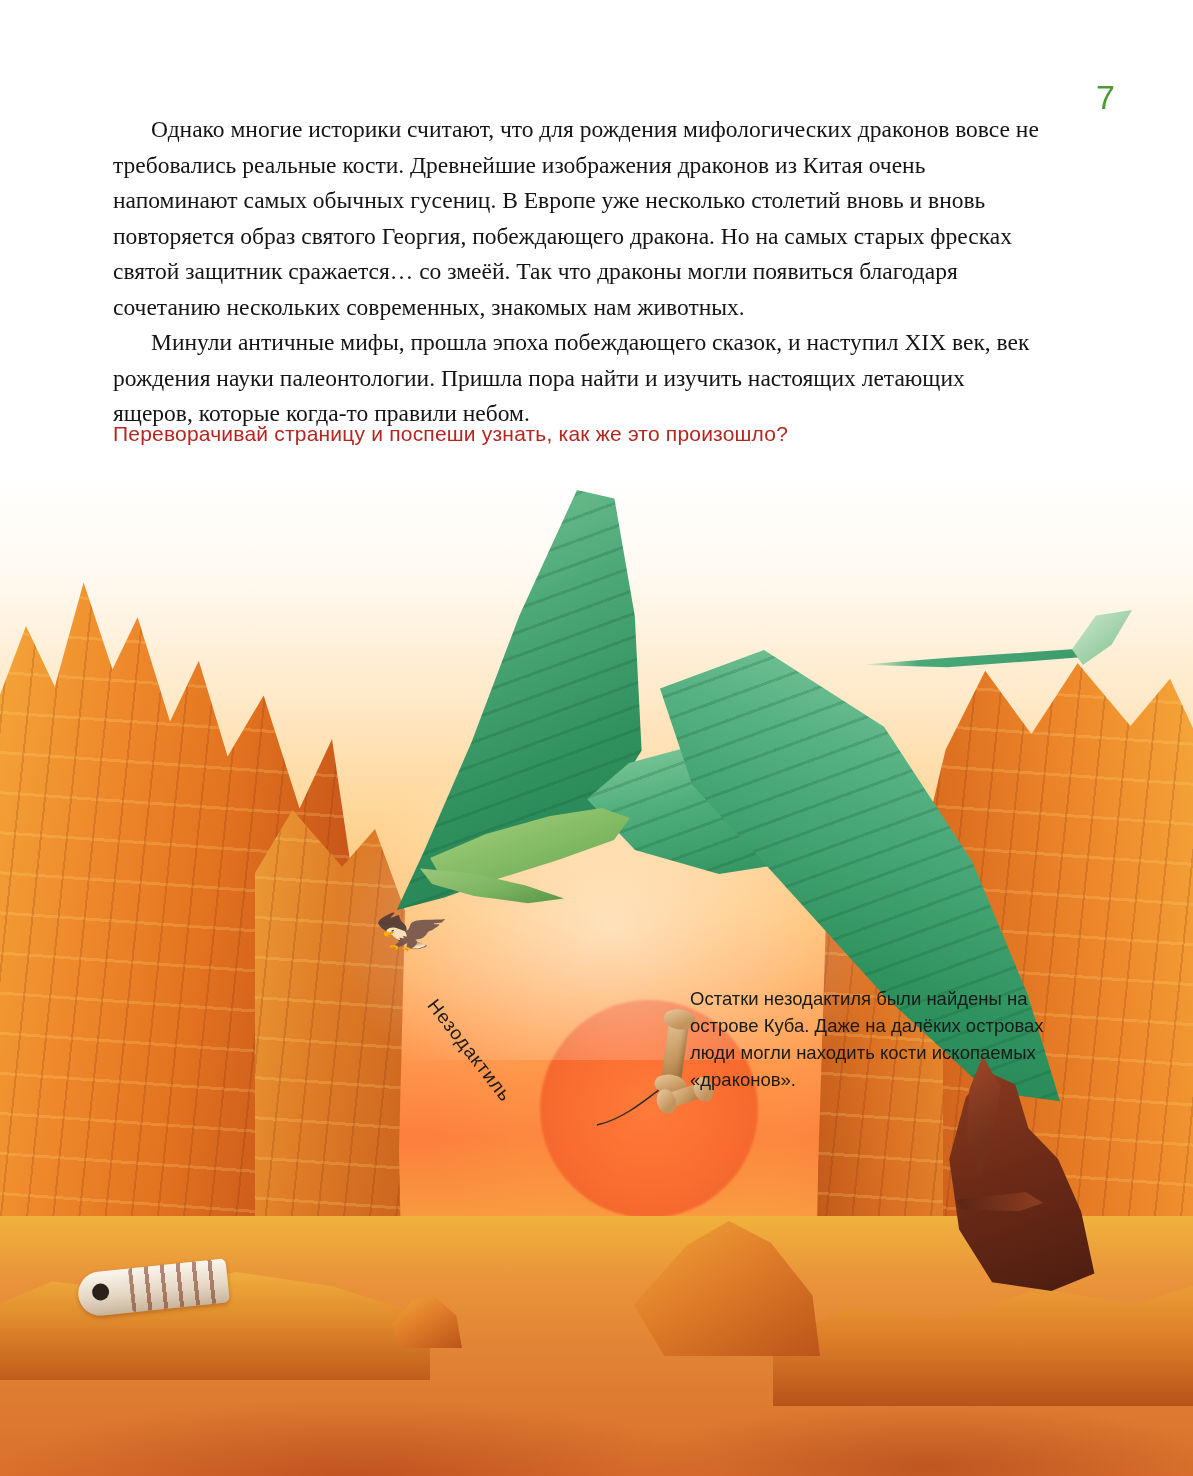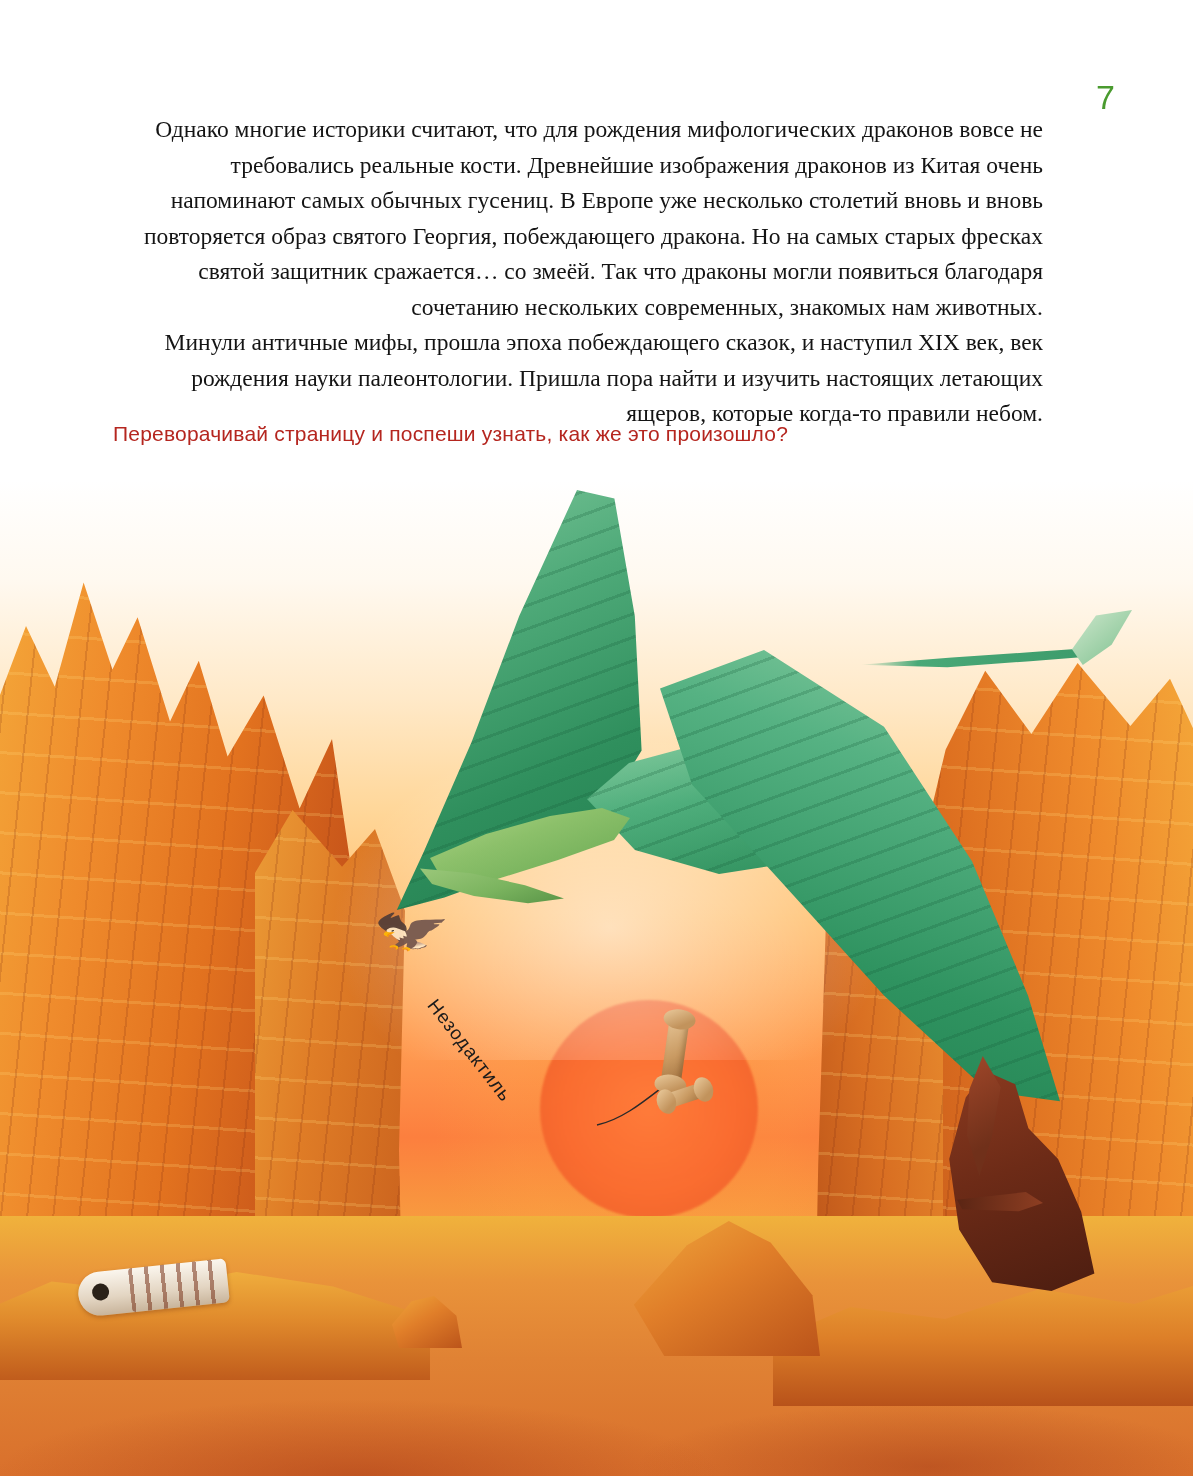--- a/index.html
+++ b/index.html
@@ -35,21 +35,20 @@
     width: 930px;
     font-family: "Liberation Serif", serif;
     font-size: 23.5px;
     line-height: 35.5px;
     color: #141414;
     text-align: left;
   }
   .para {
     margin: 0 0 0 0;
     text-indent: 38px;
-    text-align: right;
   }
   .para.second {
     text-indent: 38px;
   }
 
   .call-to-action {
     position: absolute;
     left: 113px;
     top: 415px;
     width: 900px;
@@ -513,15 +512,16 @@
   <div class="perched-body"></div>
   <div class="perched-crest"></div>
   <div class="perched-beak"></div>
 
   <svg class="leader-line" viewBox="0 0 80 52">
     <path d="M2,50 C30,44 54,22 78,4" stroke="#2a2a2a" stroke-width="1.4" fill="none"></path>
   </svg>
   <div class="bone bone-long"></div>
   <div class="bone bone-short"></div>
 
+  <div class="callout">Остатки незодактиля были найдены на острове Куба. Даже на далёких островах люди могли находить кости ископаемых «драконов».</div>
 
   <div class="species-label">Незодактиль</div>
 </div>
 
 </body></html>

